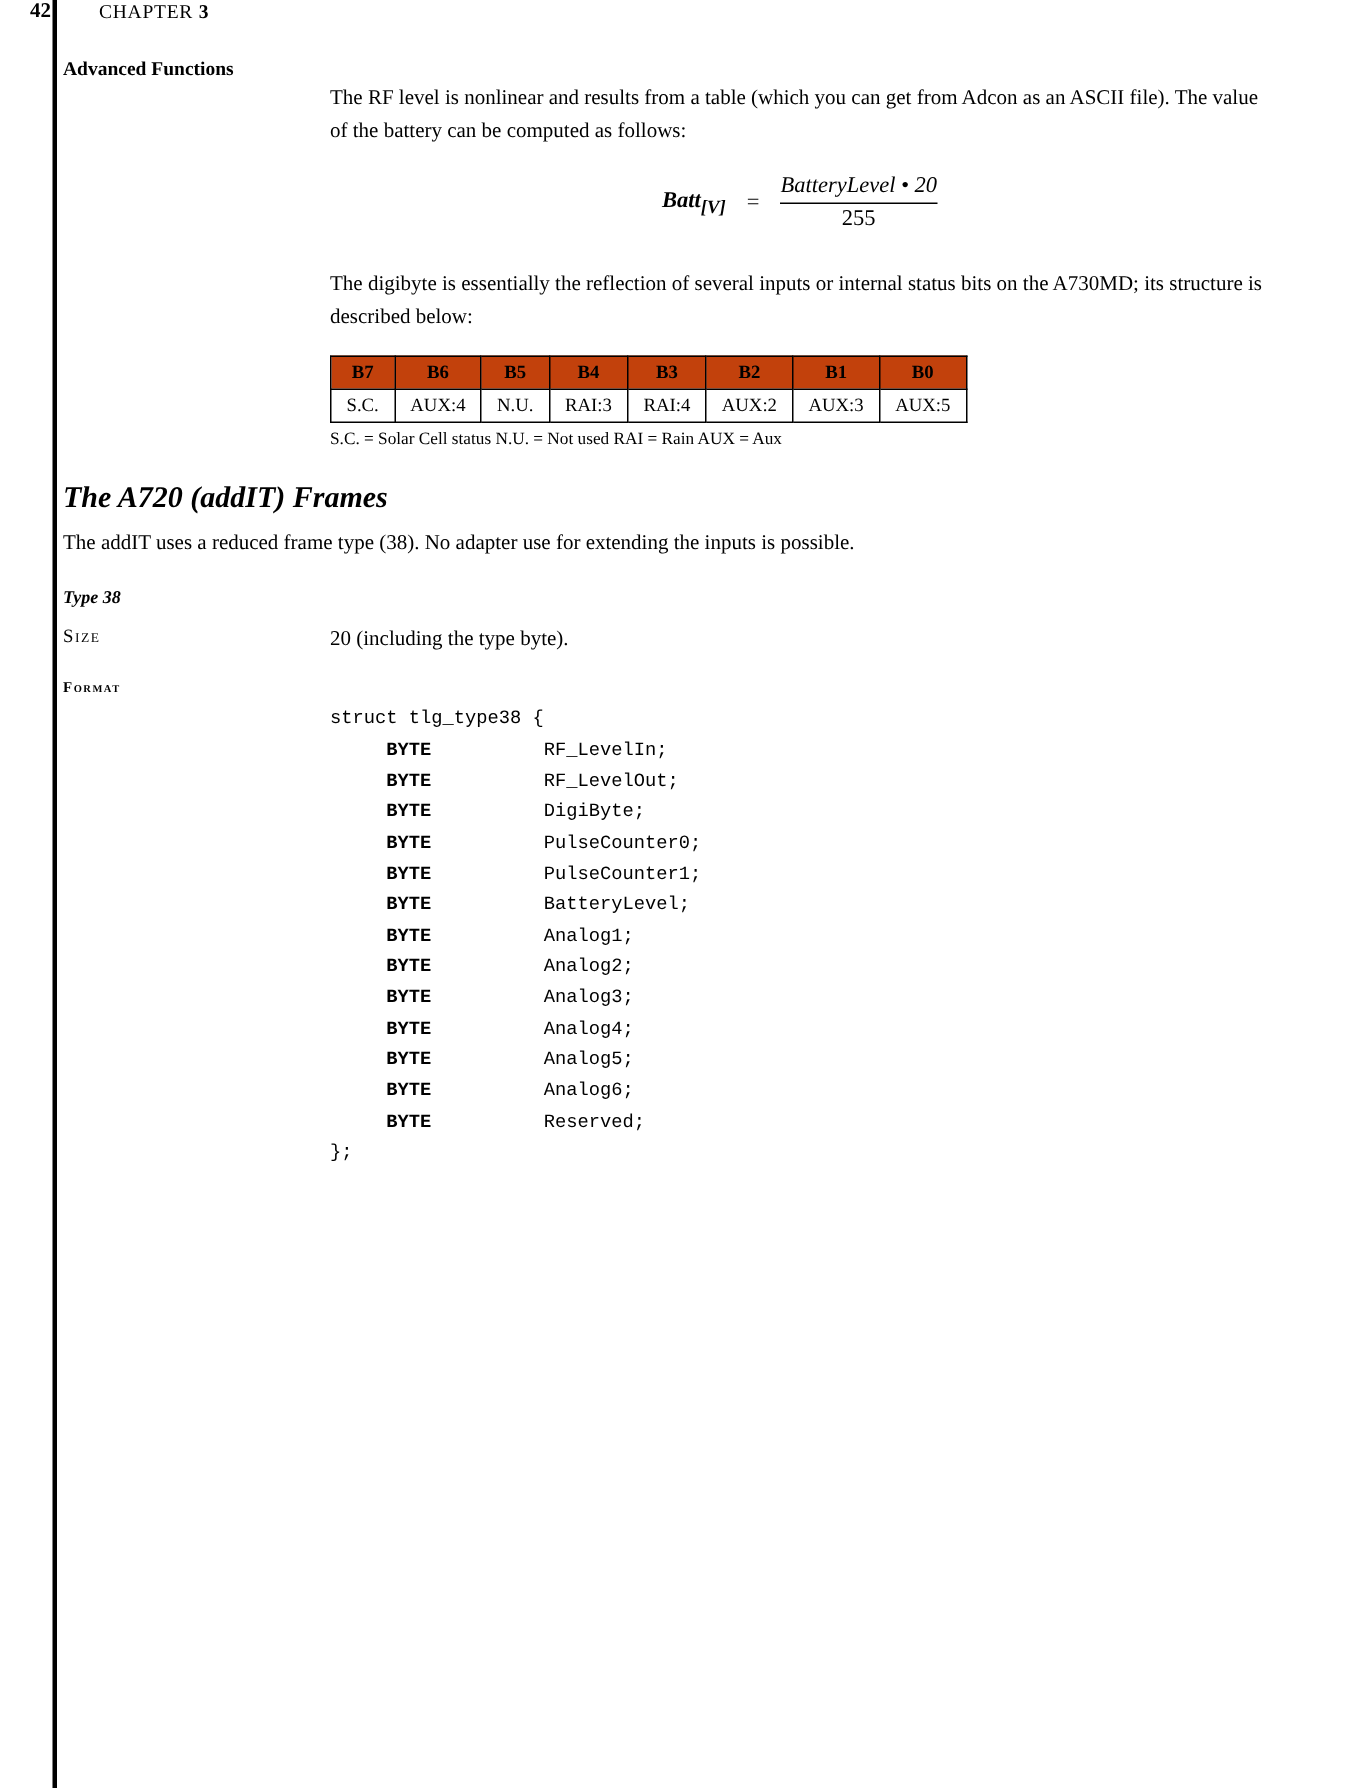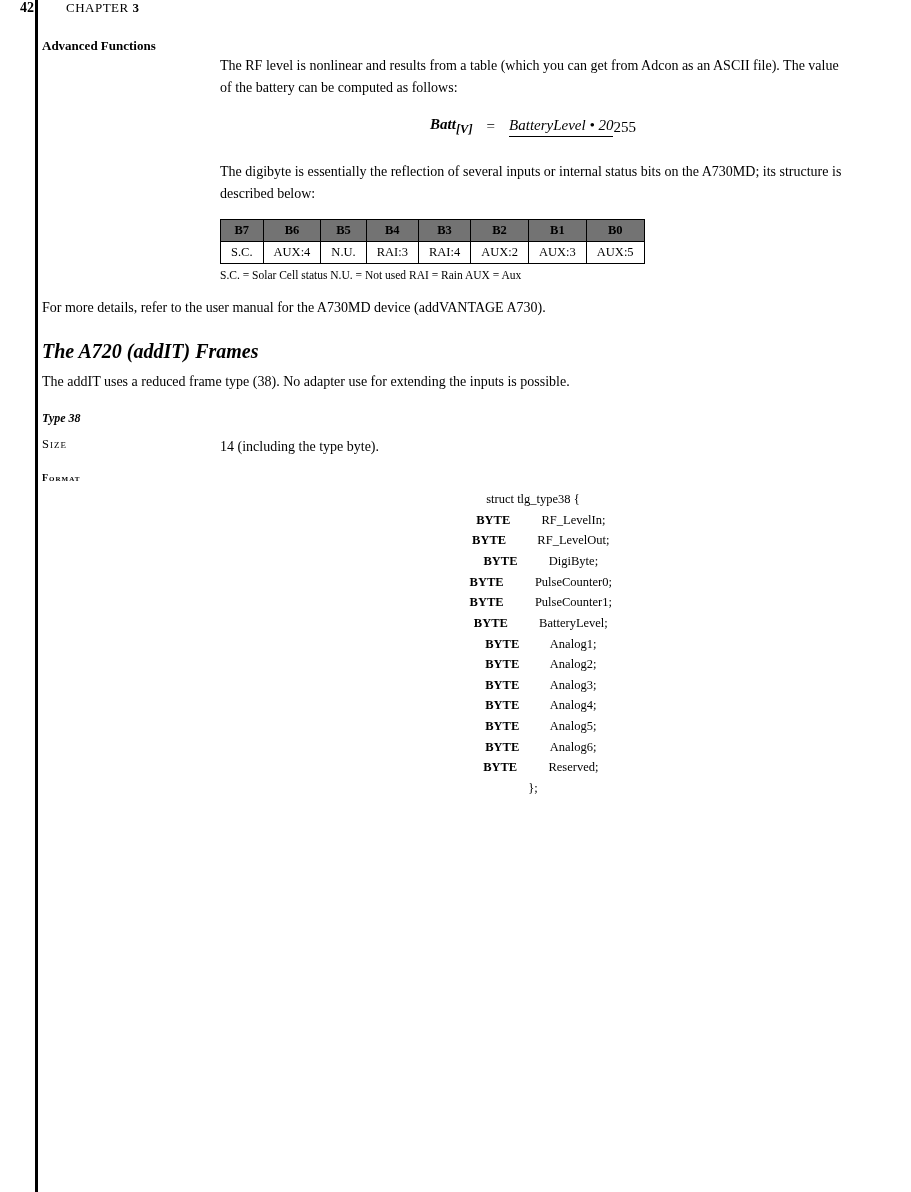--- a/index.html
+++ b/index.html
@@ -65,20 +65,21 @@
 
     .formula {
       display: inline-flex;
       align-items: center;
       gap: 8px;
       font-size: 15px;
     }
 
     .formula-frac {
       display: inline-flex;
+      flex-direction: column;
       align-items: center;
       vertical-align: middle;
     }
 
     .formula-numerator {
       border-bottom: 1.5px solid #000;
       padding-bottom: 2px;
       font-style: italic;
     }
 
@@ -94,21 +95,21 @@
 
     .bit-table th, .bit-table td {
       border: 1px solid #000;
       padding: 3px 10px;
       text-align: center;
       min-width: 42px;
     }
 
     .bit-table th {
       font-weight: bold;
-      background: #737373;
+      background: #c2410c;
     }
 
     .table-legend {
       font-size: 11.5px;
       margin-top: 5px;
       color: #000;
     }
 
     
     .section-heading {
@@ -143,25 +144,24 @@
       letter-spacing: 1px;
     }
 
     .row-value {
       flex: 1;
       line-height: 1.6;
     }
 
     
     .code-block {
-      font-family: Liberation Serif, serif;
+      font-family: Liberation Mono, monospace;
       font-size: 12.5px;
       line-height: 1.65;
       white-space: pre;
-      text-align: center;
     }
   </style>
 </head>
 <body>
 
 <div class="page">
 
   <div class="sidebar"></div>
 
   <div class="page-number">42</div>
@@ -220,37 +220,34 @@
             <td>RAI:4</td>
             <td>AUX:2</td>
             <td>AUX:3</td>
             <td>AUX:5</td>
           </tr>
         </tbody>
       </table>
       <div class="table-legend">S.C. = Solar Cell status     N.U. = Not used        RAI = Rain     AUX = Aux</div>
     </div>
 
-    <div style="margin-bottom:18px; line-height:1.55;">
-      <span>For more details, refer to the user manual for the A730MD device (addVANTAGE A730).</span>
-    </div>
 
     <div class="section-heading">The A720 (addIT) Frames</div>
 
     <div style="margin-bottom:18px; line-height:1.55;">
       <span>The addIT uses a reduced frame type (38). No adapter use for extending the inputs is possible.</span>
     </div>
 
     <div class="type-heading">Type 38</div>
 
     <div class="label-content-row">
       <div class="row-label">
         <span style="font-variant:small-caps; font-weight:normal; font-size:12.5px; letter-spacing:1px;">Size</span>
       </div>
-      <div class="row-value">14 (including the type byte).</div>
+      <div class="row-value">20 (including the type byte).</div>
     </div>
 
     <div class="label-content-row">
       <div class="row-label">
         <span style="font-variant:small-caps; font-weight:bold; font-size:10px; letter-spacing:1px;">Format</span>
       </div>
       <div class="row-value">
         <div class="code-block">
 <span>struct tlg_type38 {</span>
 <span>     <b>BYTE</b>          RF_LevelIn;</span>

